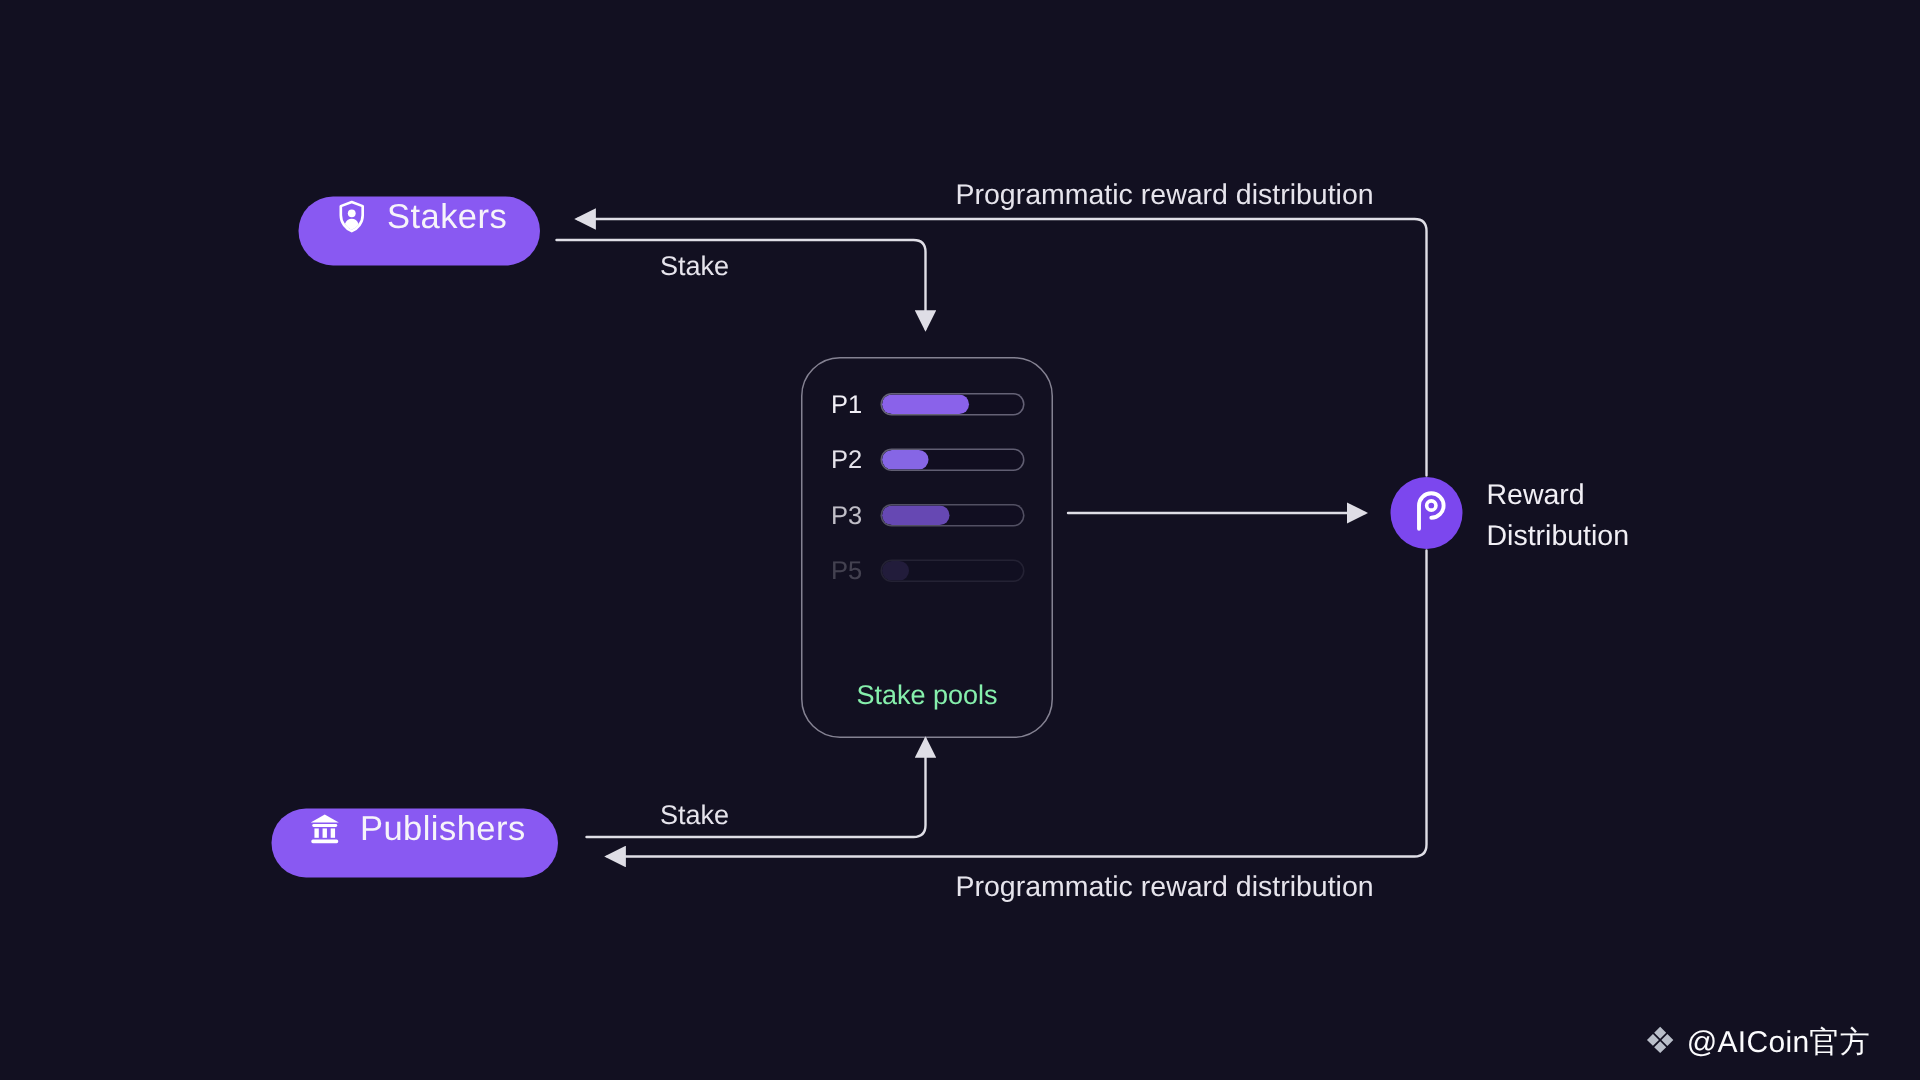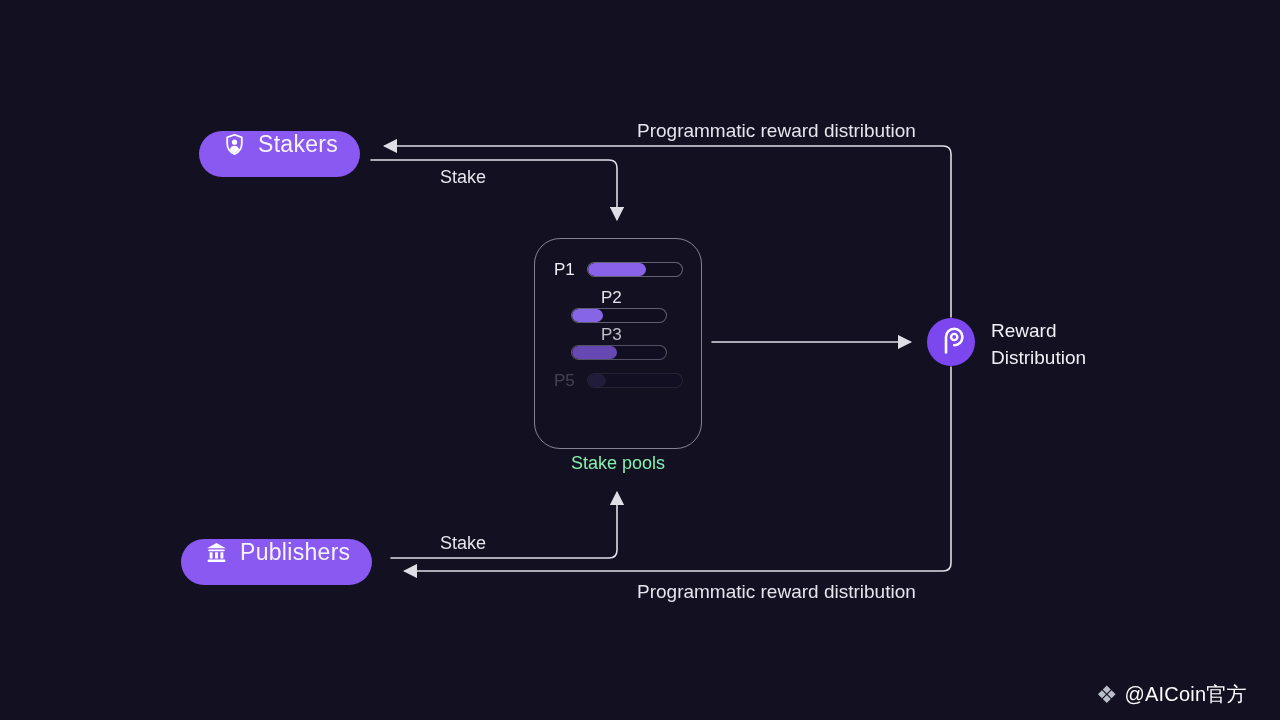--- a/index.html
+++ b/index.html
@@ -18,21 +18,21 @@
     background:var(--pill,#8959F2);border-radius:23px;height:46px;
     padding:0 22px;box-sizing:border-box;color:#F6F4FA;
     font-size:23px;font-weight:500;letter-spacing:.3px;
   }
   .pill .nicon{display:flex;align-items:center;justify-content:center;width:26px;height:26px;}
 
   .label{position:absolute;color:#E6E4EC;font-size:19px;white-space:nowrap;}
   .label.stake{font-size:18px;}
 
   .pools-box{
-    position:absolute;left:534px;top:238px;width:168px;height:211px;
+    position:absolute;left:534px;top:238px;width:168px;height:254px;
     border:1.5px solid rgba(203,200,216,0.62);border-radius:26px;
     box-sizing:border-box;padding-top:12px;
   }
   .pool-row{display:flex;align-items:center;height:37px;padding:0 18px 0 19px;box-sizing:border-box;}
   .pool-label{width:35px;color:#F1EFF6;font-size:17px;font-weight:500;}
   .pool-track{
     position:relative;width:96px;height:15px;border-radius:8px;
     background:rgba(16,13,32,0.55);
     border:1px solid rgba(186,183,203,0.5);box-sizing:border-box;
     overflow:hidden;flex:none;
@@ -105,28 +105,28 @@
   <div class="pools-box">
 
     <div id="pool-rows">
       <div class="pool-row" style="opacity: 1;">
         <span class="pool-label">P1</span>
         <span class="pool-track">
           <span class="pool-fill" style="width: 62%; background: rgb(138, 98, 234);"></span>
         </span>
       </div>
 
-      <div class="pool-row" style="opacity: 0.95; flex-direction: column;">
+      <div class="pool-row" style="opacity: 0.95;">
         <span class="pool-label">P2</span>
         <span class="pool-track">
           <span class="pool-fill" style="width: 33%; background: rgb(141, 107, 240);"></span>
         </span>
       </div>
 
-      <div class="pool-row" style="opacity: 0.78; flex-direction: column;">
+      <div class="pool-row" style="opacity: 0.78;">
         <span class="pool-label">P3</span>
         <span class="pool-track">
           <span class="pool-fill" style="width: 48%; background: rgb(126, 88, 220);"></span>
         </span>
       </div>
 
 
       <div class="pool-row" style="opacity: 0.22;">
         <span class="pool-label">P5</span>
         <span class="pool-track">

